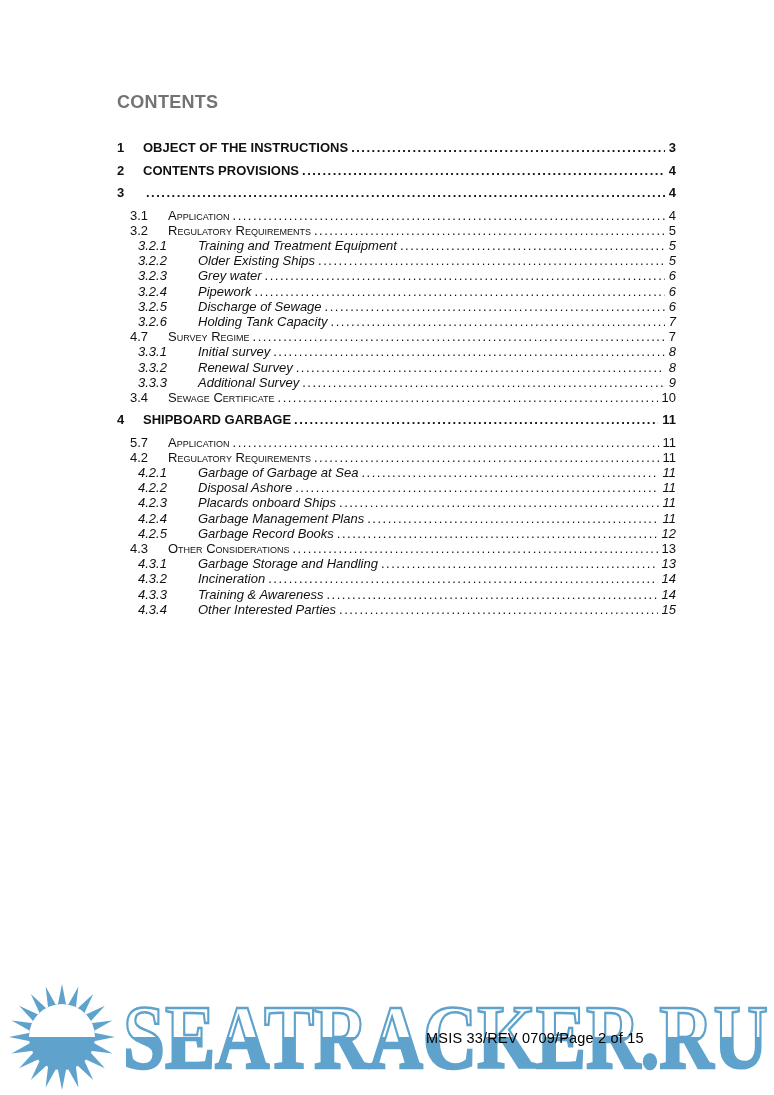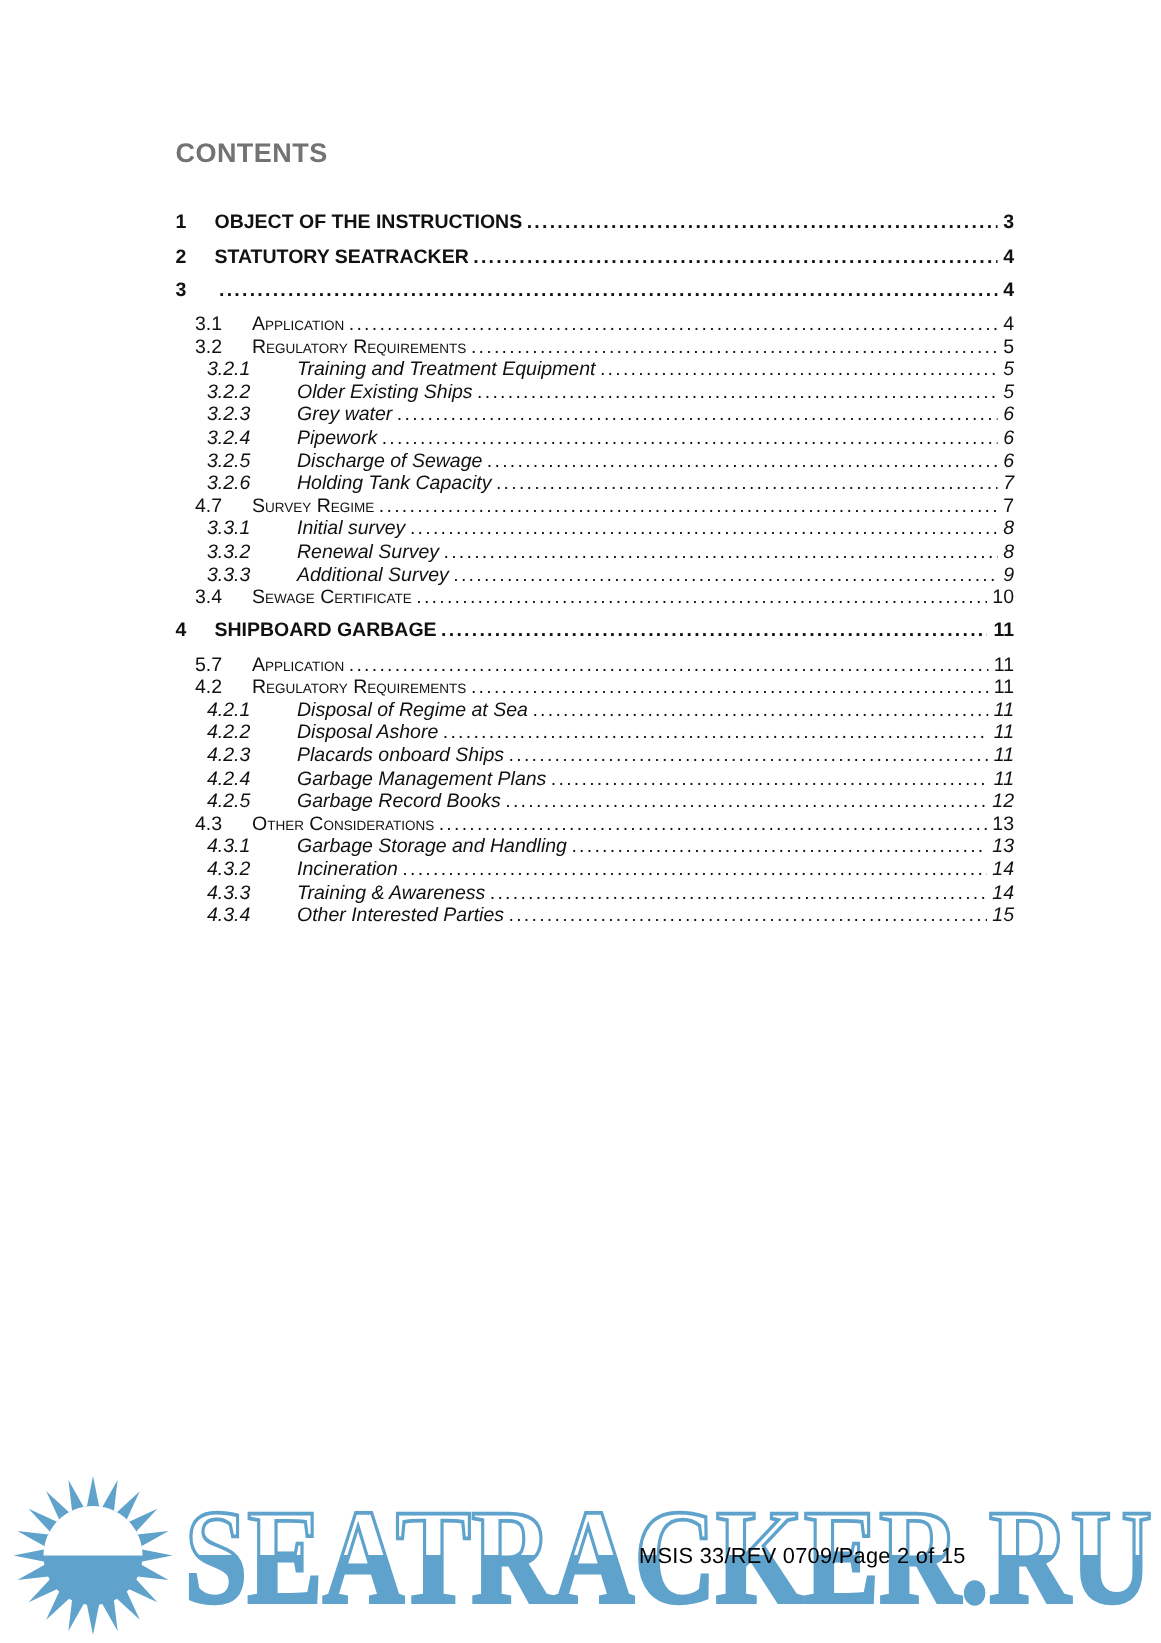--- a/index.html
+++ b/index.html
@@ -113,21 +113,21 @@
     <h1>CONTENTS</h1>
     <div class="toc-list" id="toc-list">
         <div class="row lvl1">
     <span class="num">1</span>
     <span class="title">OBJECT OF THE INSTRUCTIONS</span>
     <span class="leader">............................................................................................................................................................................................................................</span>
     <span class="pg">3</span>
   </div>
         <div class="row lvl1">
     <span class="num">2</span>
-    <span class="title">STATUTORY SEATRACKER</span>
+    <span class="title">CONTENTS PROVISIONS</span>
     <span class="leader">............................................................................................................................................................................................................................</span>
     <span class="pg">4</span>
   </div>
         <div class="row lvl1">
     <span class="num">3</span>
     <span class="leader">............................................................................................................................................................................................................................</span>
     <span class="pg">4</span>
   </div>
         <div class="row lvl2">
     <span class="num">3.1</span>
@@ -220,21 +220,21 @@
     <span class="pg">11</span>
   </div>
         <div class="row lvl2">
     <span class="num">4.2</span>
     <span class="title">Regulatory Requirements</span>
     <span class="leader">............................................................................................................................................................................................................................</span>
     <span class="pg">11</span>
   </div>
         <div class="row lvl3">
     <span class="num">4.2.1</span>
-    <span class="title">Disposal of Regime at Sea</span>
+    <span class="title">Garbage of Garbage at Sea</span>
     <span class="leader">............................................................................................................................................................................................................................</span>
     <span class="pg">11</span>
   </div>
         <div class="row lvl3">
     <span class="num">4.2.2</span>
     <span class="title">Disposal Ashore</span>
     <span class="leader">............................................................................................................................................................................................................................</span>
     <span class="pg">11</span>
   </div>
         <div class="row lvl3">

